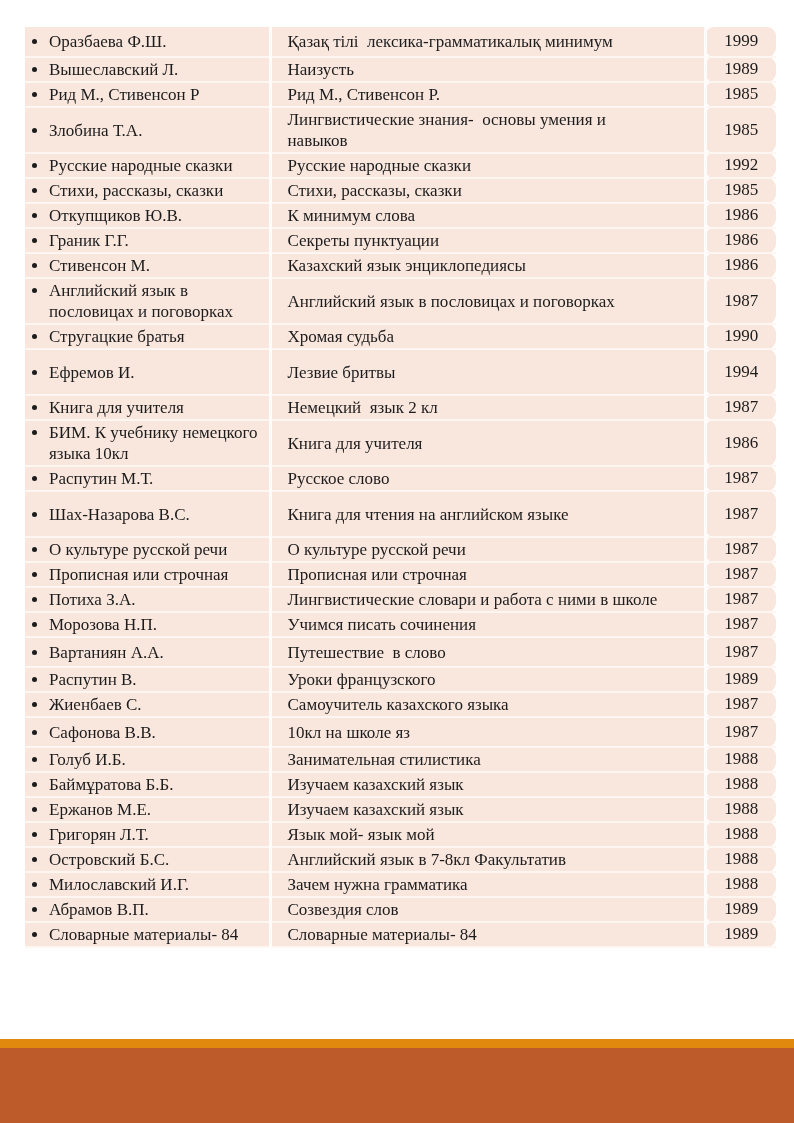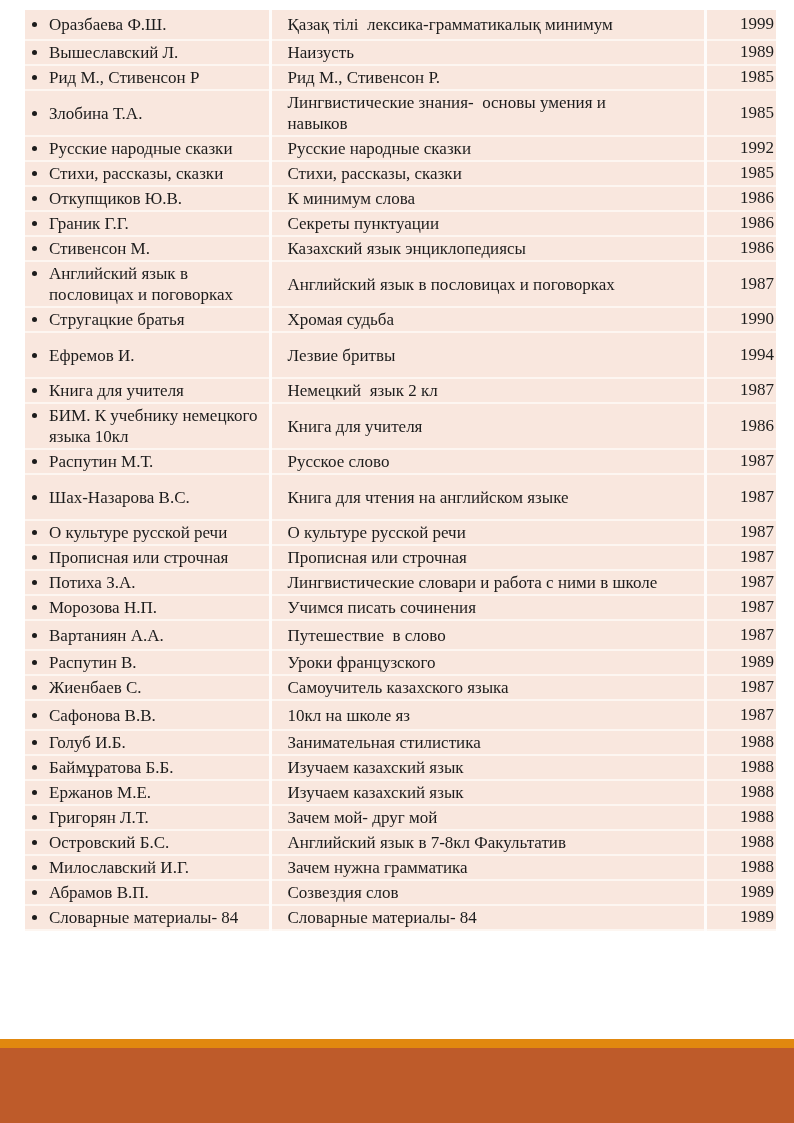--- a/index.html
+++ b/index.html
@@ -7,21 +7,21 @@
     width: 794px; height: 1123px;
     background: #ffffff;
     position: relative;
     overflow: hidden;
     font-family: "Liberation Serif", "DejaVu Serif", serif;
   }
   .slide { position: absolute; inset: 0; }
 
   table.books {
     position: absolute;
-    left: 25px; top: 10px;
+    left: 25px; top: 27px;
     width: 751px;
     border-collapse: collapse;
     table-layout: fixed;
   }
   table.books td {
     box-sizing: border-box;
     height: 25px;
     background: var(--row-bg, #f9e7de);
     border-bottom: 2px solid #fdf6f1;
     font-size: 17px;
@@ -36,21 +36,21 @@
   table.books tr:nth-child(24) td,
   table.books tr:nth-child(34) td { height: 30px; }
   
   table.books tr:nth-child(4) td,
   table.books tr:nth-child(12) td,
   table.books tr:nth-child(16) td { height: 46px; }
   table.books tr:nth-child(36) td { height: 50px; }
 
   td.author-cell, td.title-cell { border-right: 3px solid #fefcfb; }
   td.title-cell { padding: 1px 6px 1px 16px; white-space: pre-wrap; }
-  td.year-cell  { vertical-align: bottom; text-align: right; padding: 0 2px 2px 2px; }
+  td.year-cell  { vertical-align: bottom; text-align: center; padding: 0 2px 2px 2px; border-radius: 9px; }
 
   .author-wrap { display: flex; align-items: flex-start; padding-left: 6px; }
   .bullet {
     flex: 0 0 auto;
     width: 5px; height: 5px;
     border-radius: 50%;
     background: var(--bullet-color, #1c1c1c);
     margin-top: 8px;
   }
   .author-text { margin-left: 12px; white-space: pre-wrap; }
@@ -353,21 +353,21 @@
           <td class="title-cell">Изучаем казахский язык</td>
           <td class="year-cell">1988</td>
         </tr>
         <tr>
           <td class="author-cell">
             <div class="author-wrap">
               <span class="bullet"></span>
               <span class="author-text">Григорян Л.Т.</span>
             </div>
           </td>
-          <td class="title-cell">Зачем мой- друг мой</td>
+          <td class="title-cell">Язык мой- язык мой</td>
           <td class="year-cell">1988</td>
         </tr>
         <tr>
           <td class="author-cell">
             <div class="author-wrap">
               <span class="bullet"></span>
               <span class="author-text">Островский Б.С.</span>
             </div>
           </td>
           <td class="title-cell">Английский язык в 7-8кл Факультатив</td>

